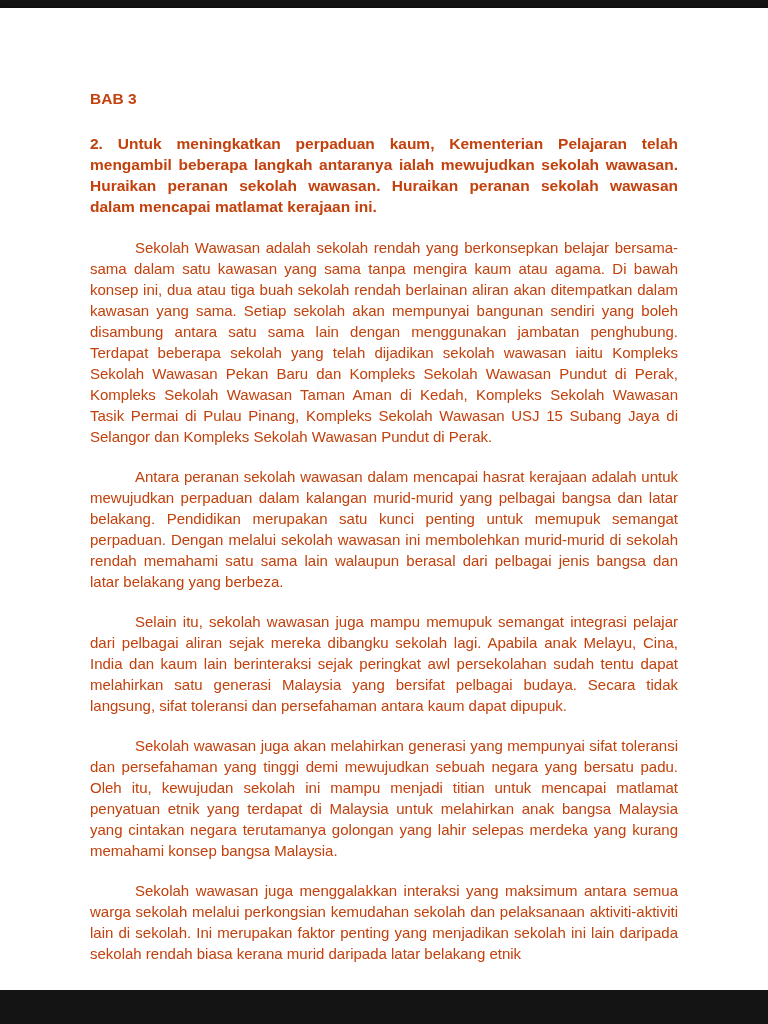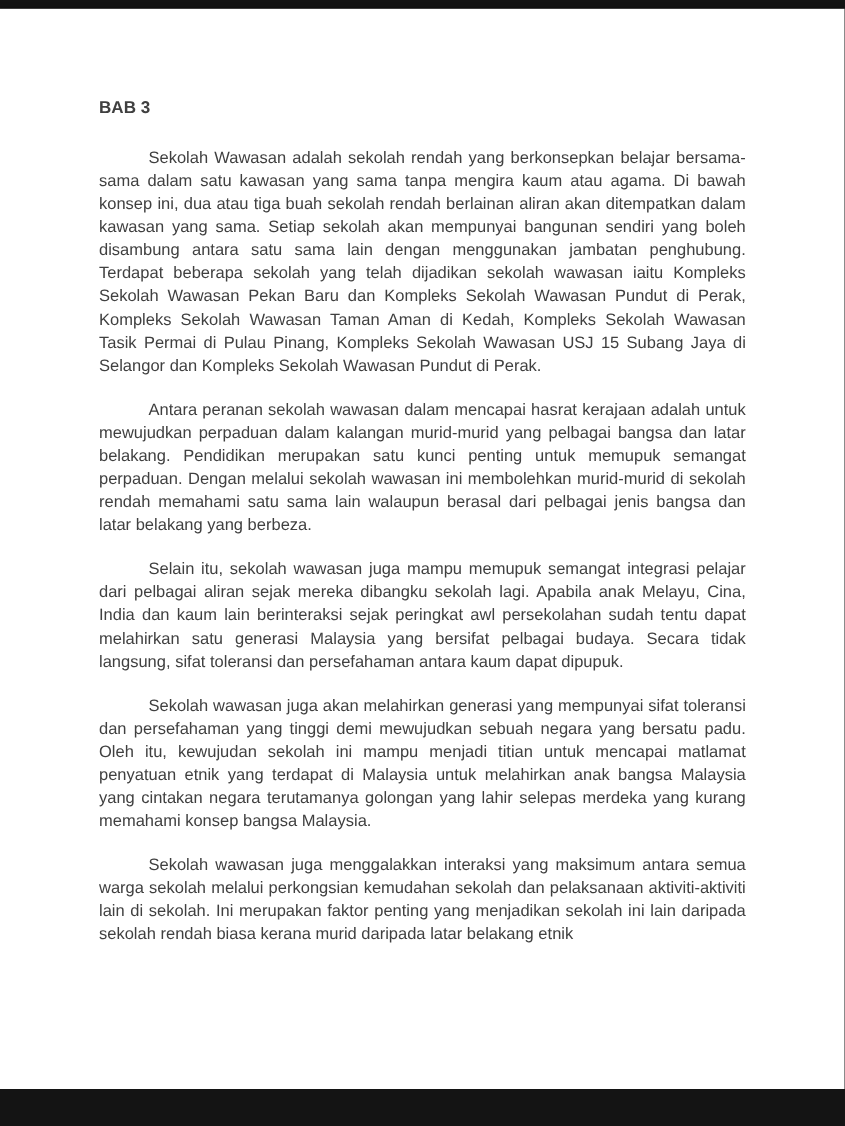--- a/index.html
+++ b/index.html
@@ -37,21 +37,21 @@
       top: 8px;
       left: 0;
       right: 0;
       bottom: 34px;
       background: #ffffff;
       overflow: hidden;
       box-shadow: 0 0 4px rgba(0,0,0,0.6);
     }
     .doc-content {
       padding: 80px 90px 0 90px;
-      color: #404040;
+      color: #c2410c;
       font-size: 15px;
       line-height: 21px;
     }
     .chapter-heading {
       font-weight: bold;
       font-size: 15.5px;
       margin: 0 0 24px 0;
     }
     .question-heading {
       font-weight: bold;
@@ -70,20 +70,21 @@
 <body>
 
 <div class="viewer">
   <div class="viewer-top-bar"></div>
 
   <div class="doc-page">
     <div class="doc-content">
 
       <p class="chapter-heading">BAB 3</p>
 
+      <p class="question-heading">2. Untuk meningkatkan perpaduan kaum, Kementerian Pelajaran telah mengambil beberapa langkah antaranya ialah mewujudkan sekolah wawasan. Huraikan peranan sekolah wawasan. Huraikan peranan sekolah wawasan dalam mencapai matlamat kerajaan ini.</p>
 
       <p class="body-paragraph">Sekolah Wawasan adalah sekolah rendah yang berkonsepkan belajar bersama-sama dalam satu kawasan yang sama tanpa mengira kaum atau agama. Di bawah konsep ini, dua atau tiga buah sekolah rendah berlainan aliran akan ditempatkan dalam kawasan yang sama. Setiap sekolah akan mempunyai bangunan sendiri yang boleh disambung antara satu sama lain dengan menggunakan jambatan penghubung. Terdapat beberapa sekolah yang telah dijadikan sekolah wawasan iaitu Kompleks Sekolah Wawasan Pekan Baru dan Kompleks Sekolah Wawasan Pundut di Perak, Kompleks Sekolah Wawasan Taman Aman di Kedah, Kompleks Sekolah Wawasan Tasik Permai di Pulau Pinang, Kompleks Sekolah Wawasan USJ 15 Subang Jaya di Selangor dan Kompleks Sekolah Wawasan Pundut di Perak.</p>
 
       <p class="body-paragraph">Antara peranan sekolah wawasan dalam mencapai hasrat kerajaan adalah untuk mewujudkan perpaduan dalam kalangan murid-murid yang pelbagai bangsa dan latar belakang. Pendidikan merupakan satu kunci penting untuk memupuk semangat perpaduan. Dengan melalui sekolah wawasan ini membolehkan murid-murid di sekolah rendah memahami satu sama lain walaupun berasal dari pelbagai jenis bangsa dan latar belakang yang berbeza.</p>
 
       <p class="body-paragraph">Selain itu, sekolah wawasan juga mampu memupuk semangat integrasi pelajar dari pelbagai aliran sejak mereka dibangku sekolah lagi. Apabila anak Melayu, Cina, India dan kaum lain berinteraksi sejak peringkat awl persekolahan sudah tentu dapat melahirkan satu generasi Malaysia yang bersifat pelbagai budaya. Secara tidak langsung, sifat toleransi dan persefahaman antara kaum dapat dipupuk.</p>
 
       <p class="body-paragraph">Sekolah wawasan juga akan melahirkan generasi yang mempunyai sifat toleransi dan persefahaman yang tinggi demi mewujudkan sebuah negara yang bersatu padu. Oleh itu, kewujudan sekolah ini mampu menjadi titian untuk mencapai matlamat penyatuan etnik yang terdapat di Malaysia untuk melahirkan anak bangsa Malaysia yang cintakan negara terutamanya golongan yang lahir selepas merdeka yang kurang memahami konsep bangsa Malaysia.</p>
 
       <p class="body-paragraph">Sekolah wawasan juga menggalakkan interaksi yang maksimum antara semua warga sekolah melalui perkongsian kemudahan sekolah dan pelaksanaan aktiviti-aktiviti lain di sekolah. Ini merupakan faktor penting yang menjadikan sekolah ini lain daripada sekolah rendah biasa kerana murid daripada latar belakang etnik</p>

